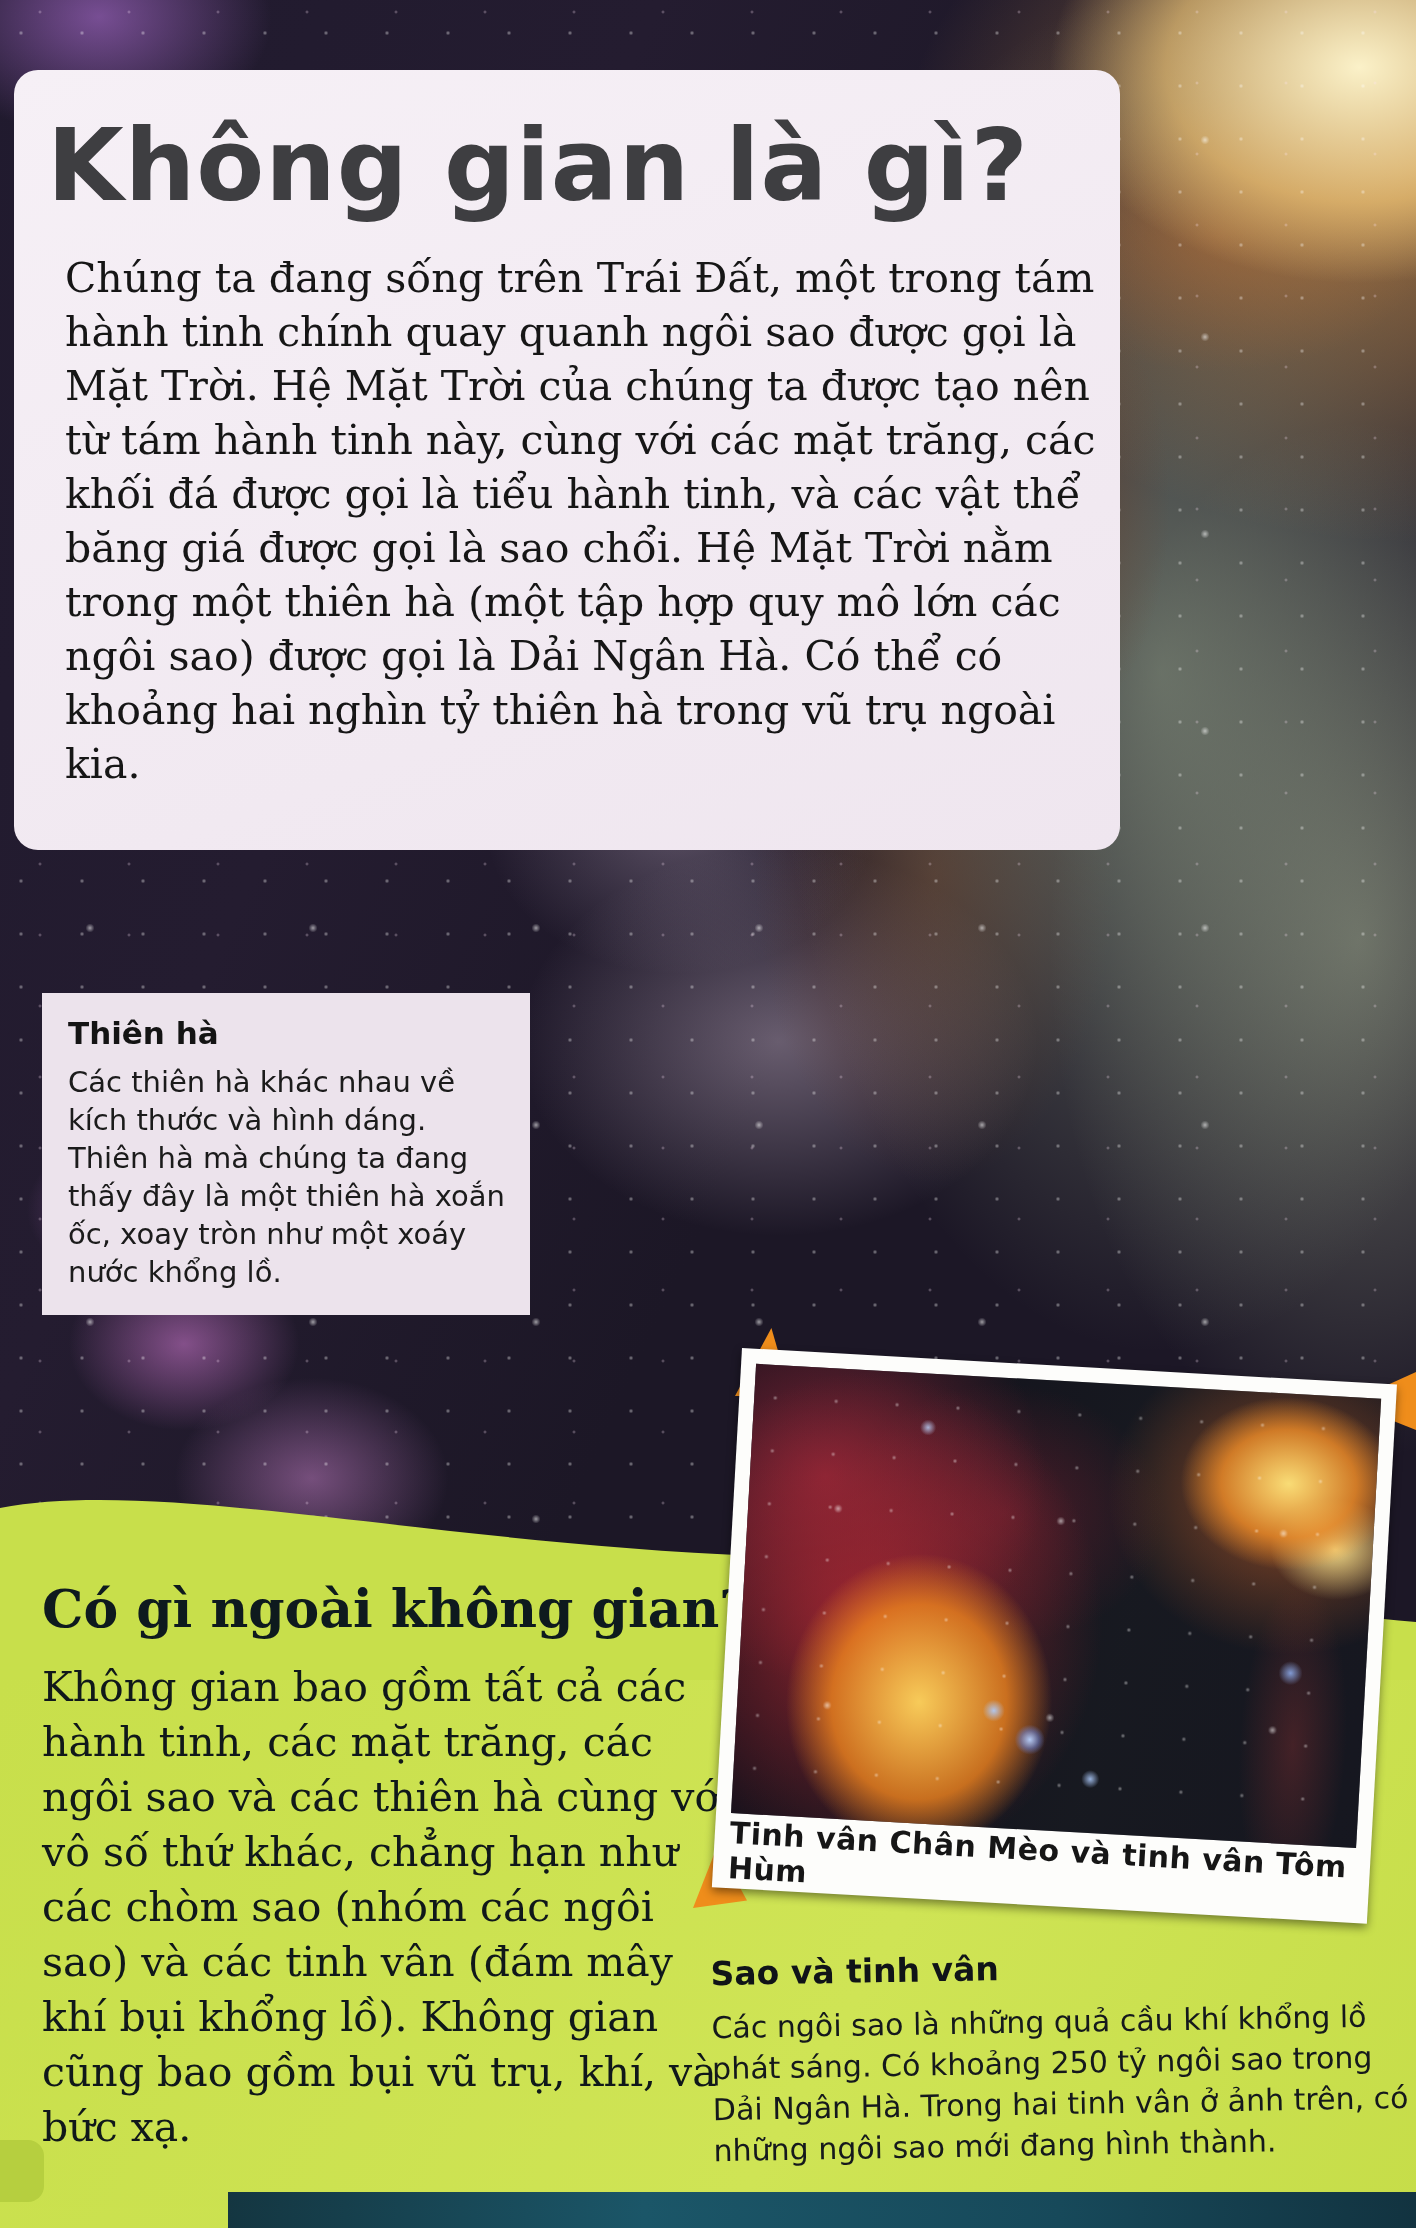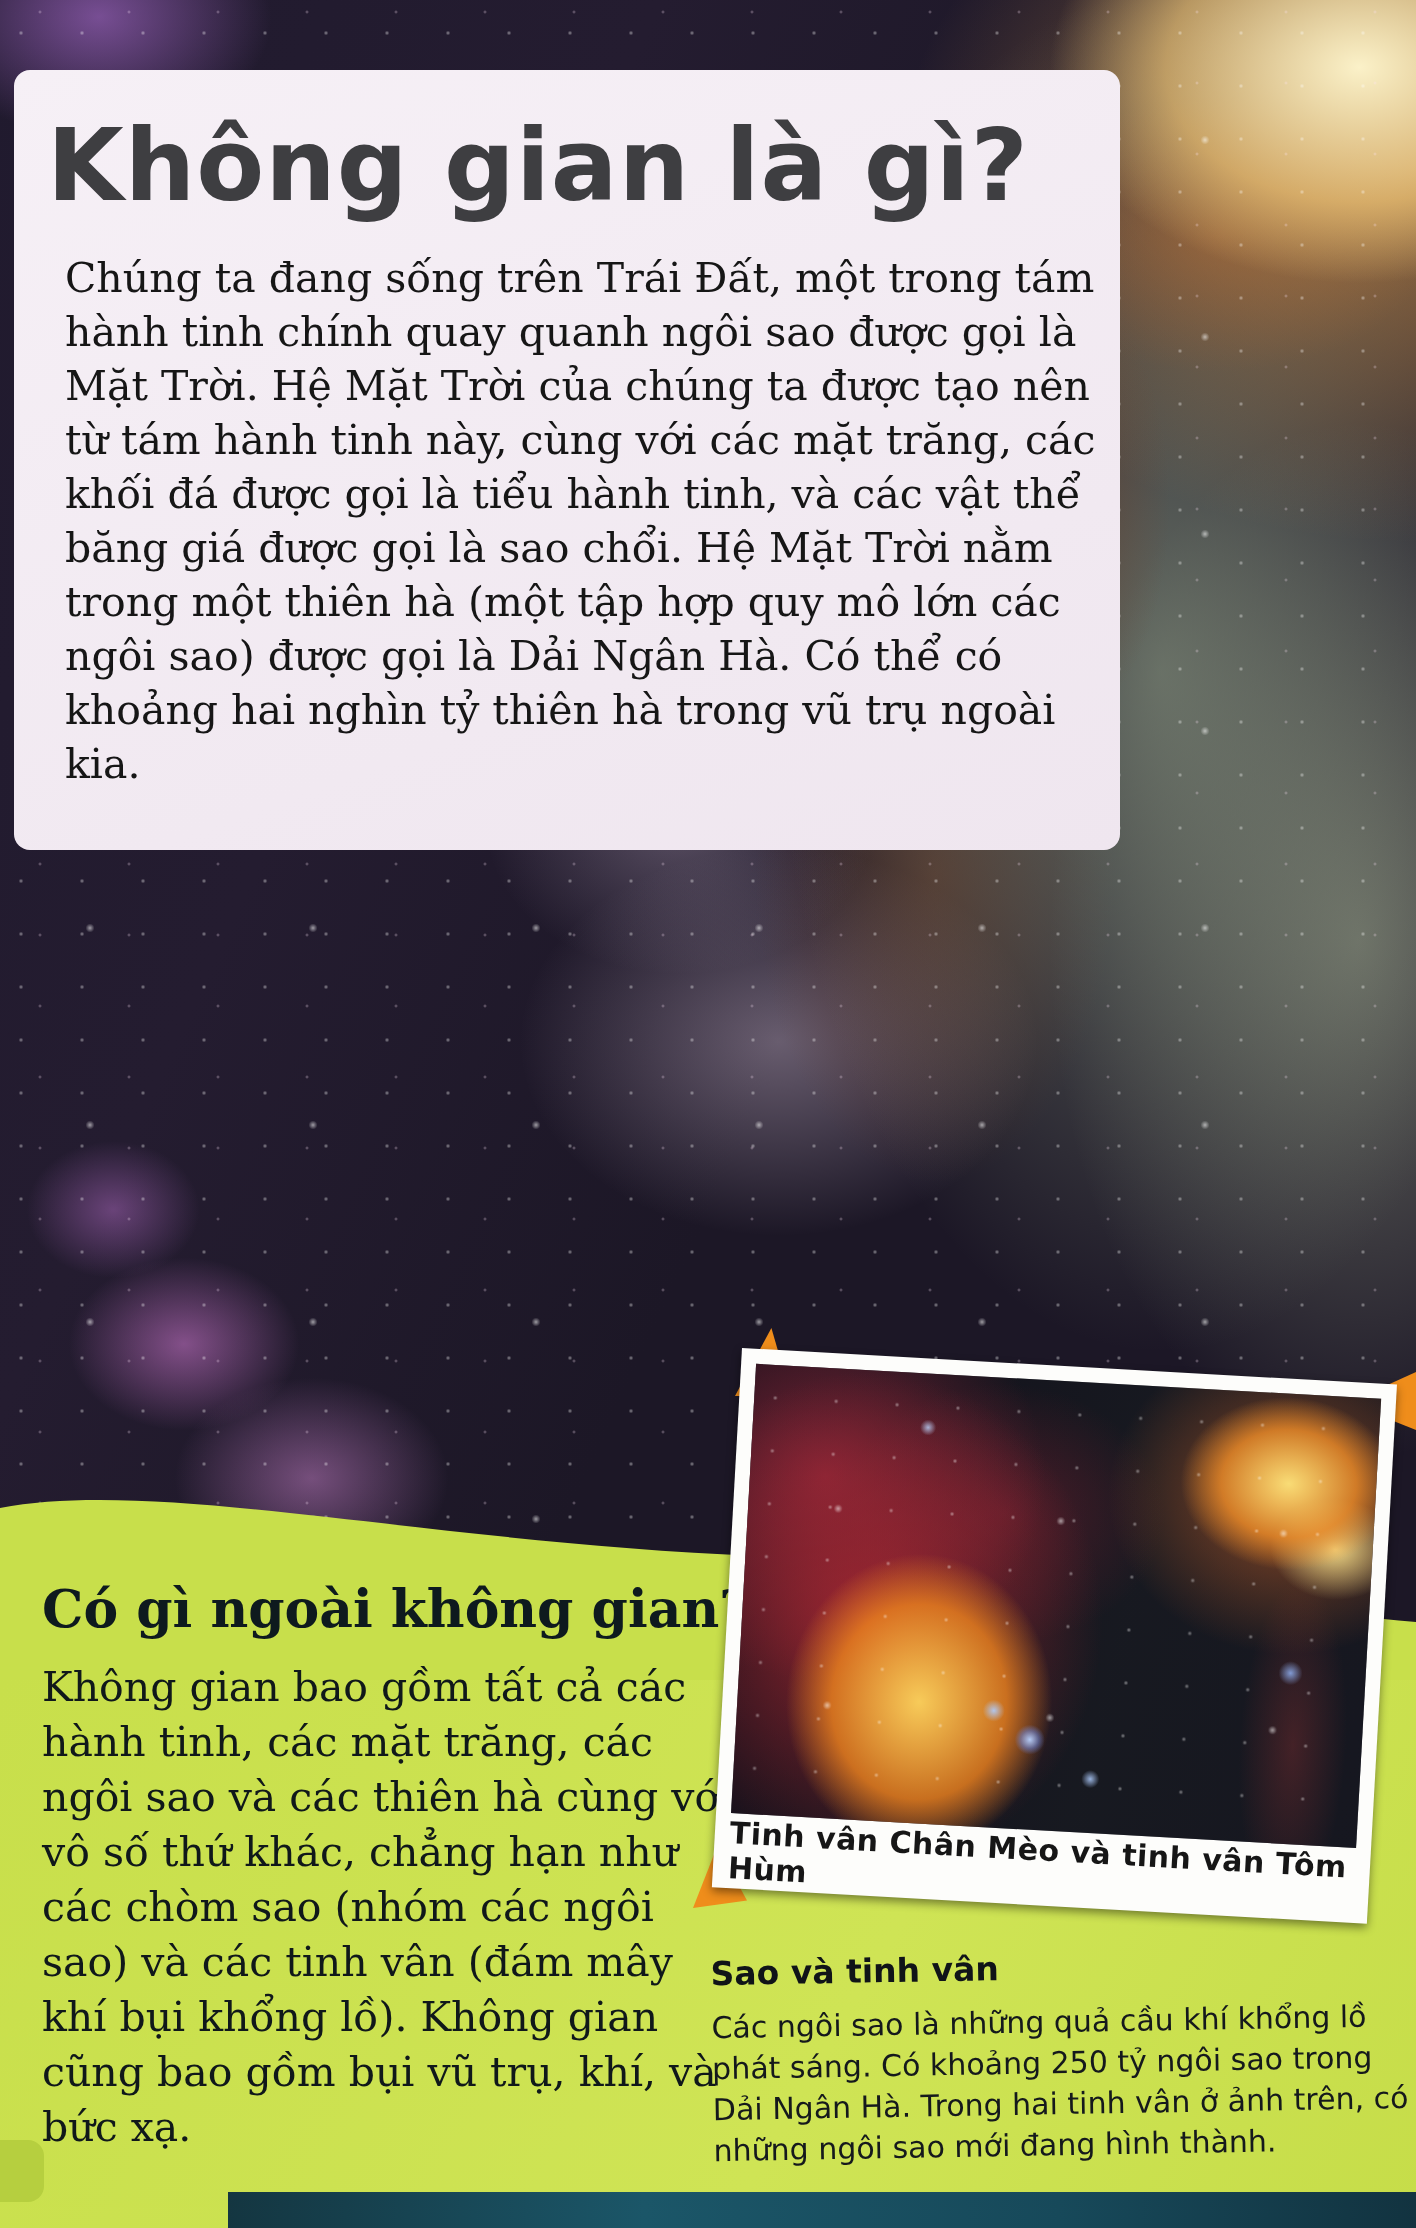--- a/index.html
+++ b/index.html
@@ -42,21 +42,21 @@
     background-size:223px 197px;opacity:.6;
   }
   
   .green-curve{position:absolute;left:0;top:1450px;z-index:2;display:block;}
   .green-fill{position:absolute;left:0;top:1680px;bottom:0;width:100%;z-index:2;
     background:linear-gradient(120deg,#c8df4b,#cfe455 60%,#c6dd49);}
   
   .title-card{
     position:absolute;left:14px;top:70px;width:1106px;height:780px;z-index:3;
     background:linear-gradient(160deg,#f6f0f6,#f1e9f1 70%,#efe6ef);
-    border-radius:16px;padding:0 33px;box-sizing:border-box;
+    border-radius:24px;padding:0 33px;box-sizing:border-box;
   }
   .page-title{
     margin:0;padding-top:38px;
     font-family:"DejaVu Sans",sans-serif;font-weight:bold;
     font-size:99px;letter-spacing:1px;color:#3e3e41;
   }
   .intro-text{
     margin:28px 0 0 18px;width:1042px;
     font-family:"DejaVu Serif","Liberation Serif",serif;
     font-size:41px;line-height:54px;color:#161616;
@@ -141,20 +141,24 @@
   <svg class="green-curve" width="1416" height="240" viewBox="0 0 1416 240" aria-hidden="true">
     <path d="M0,58 C160,28 420,92 760,106 C1020,117 1240,158 1416,172 L1416,240 L0,240 Z" fill="#c8df4b"></path>
   </svg>
   <div class="green-fill"></div>
 
   <div class="title-card">
     <h1 class="page-title">Không gian là gì?</h1>
     <p class="intro-text">Chúng ta đang sống trên Trái Đất, một trong tám hành tinh chính quay quanh ngôi sao được gọi là Mặt Trời. Hệ Mặt Trời của chúng ta được tạo nên từ tám hành tinh này, cùng với các mặt trăng, các khối đá được gọi là tiểu hành tinh, và các vật thể băng giá được gọi là sao chổi. Hệ Mặt Trời nằm trong một thiên hà (một tập hợp quy mô lớn các ngôi sao) được gọi là Dải Ngân Hà. Có thể có khoảng hai nghìn tỷ thiên hà trong vũ trụ ngoài kia.</p>
   </div>
 
+  <div class="galaxy-box">
+    <h3>Thiên hà</h3>
+    <p>Các thiên hà khác nhau về kích thước và hình dáng. Thiên hà mà chúng ta đang thấy đây là một thiên hà xoắn ốc, xoay tròn như một xoáy nước khổng lồ.</p>
+  </div>
 
   <h2 class="outside-heading">Có gì ngoài không gian?</h2>
   <p class="outside-body">Không gian bao gồm tất cả các hành tinh, các mặt trăng, các ngôi sao và các thiên hà cùng với vô số thứ khác, chẳng hạn như các chòm sao (nhóm các ngôi sao) và các tinh vân (đám mây khí bụi khổng lồ). Không gian cũng bao gồm bụi vũ trụ, khí, và bức xạ.</p>
 
   <div class="stars-section">
     <h3>Sao và tinh vân</h3>
     <p>Các ngôi sao là những quả cầu khí khổng lồ phát sáng. Có khoảng 250 tỷ ngôi sao trong Dải Ngân Hà. Trong hai tinh vân ở ảnh trên, có những ngôi sao mới đang hình thành.</p>
   </div>
 
   <div class="tab tab-tl"></div>

